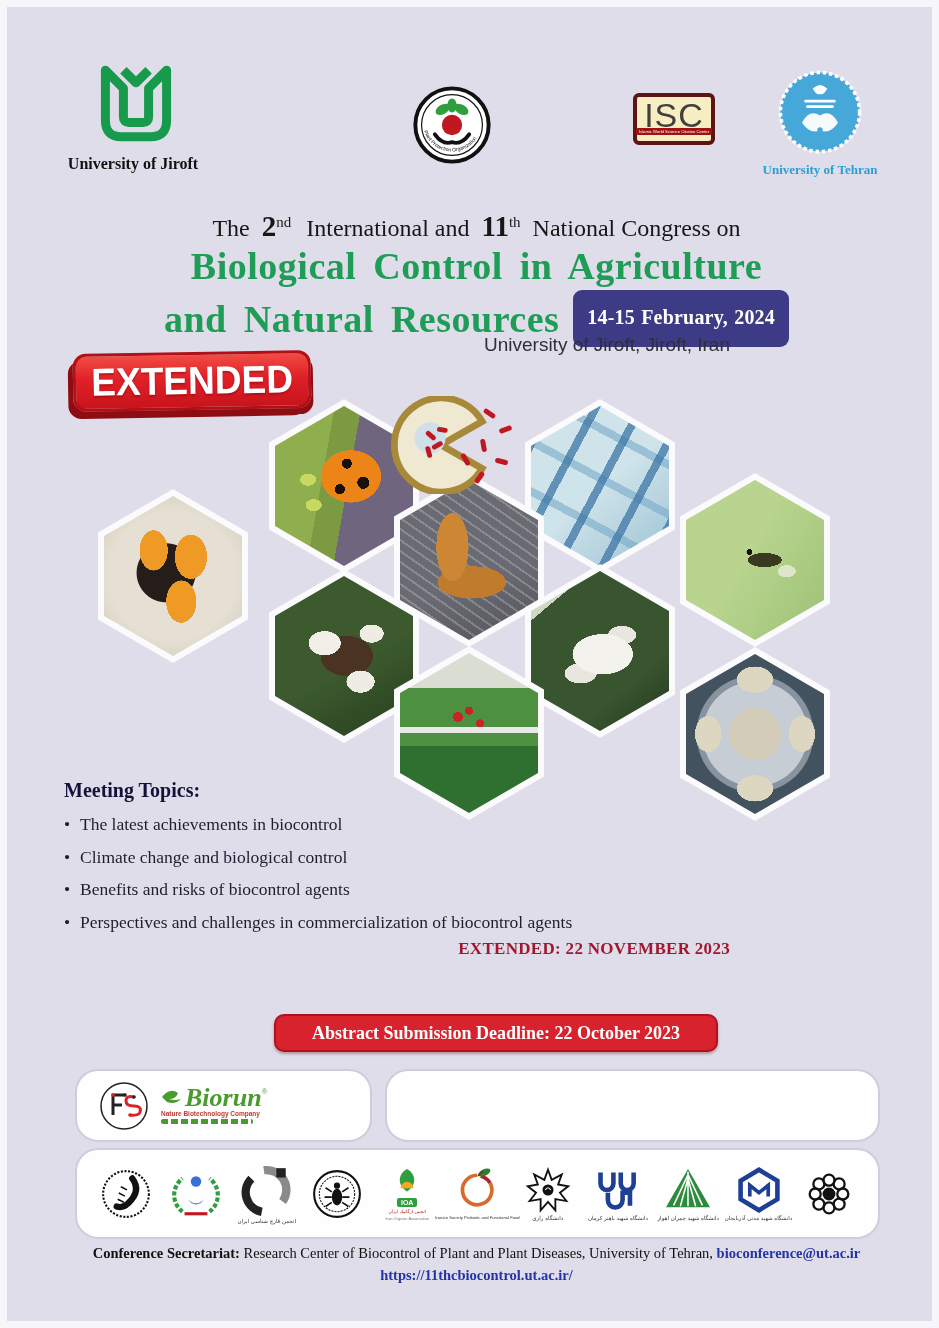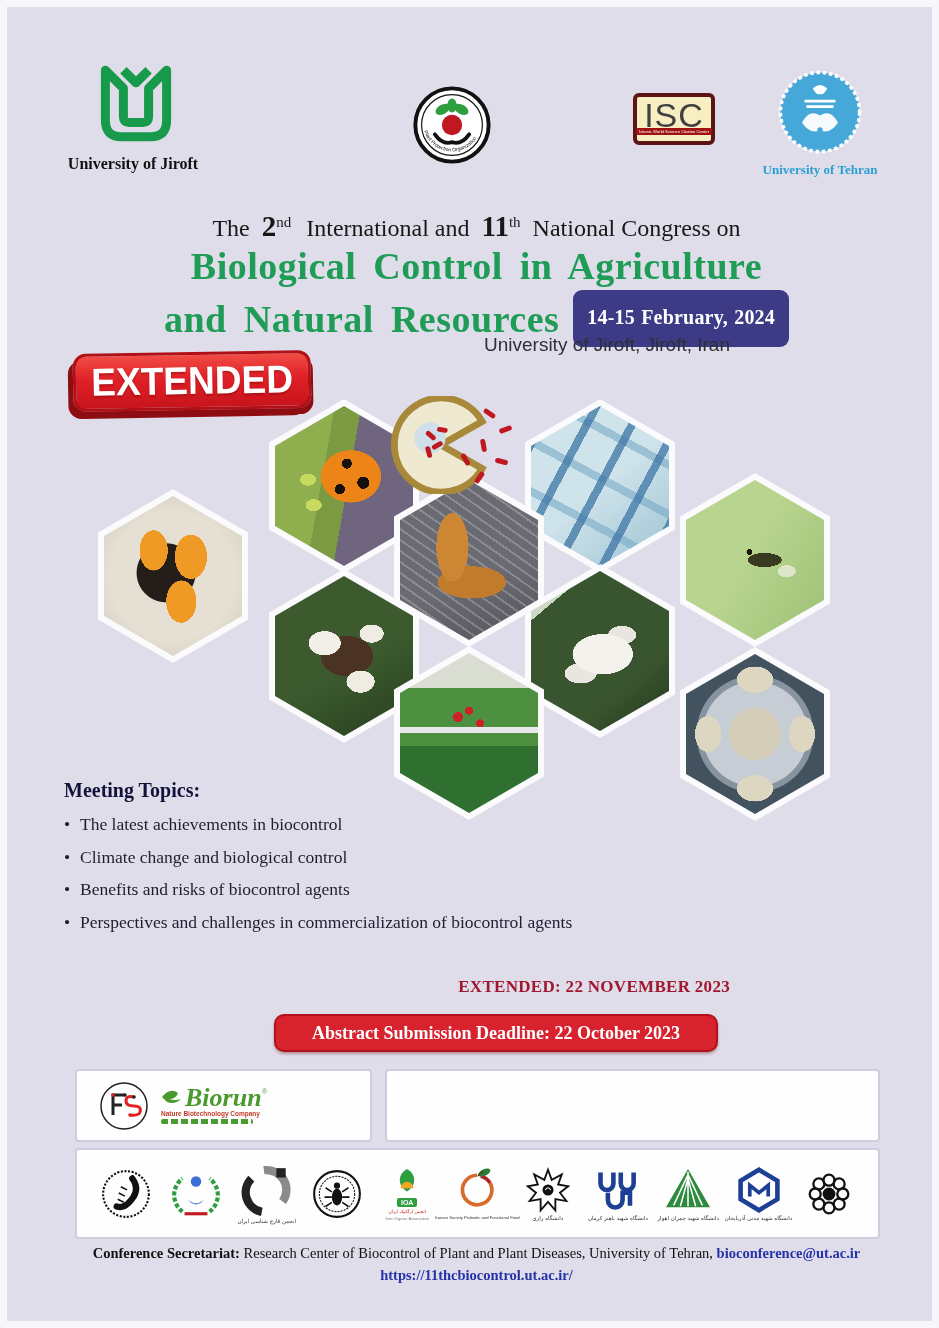--- a/index.html
+++ b/index.html
@@ -48,26 +48,26 @@
   .pacman{position:absolute;left:383px;top:389px;width:98px;height:98px;z-index:25;}
   .rod{position:absolute;width:13px;height:5px;border-radius:3px;background:#c01820;z-index:26;}
 
   
   .topics{position:absolute;left:57px;top:772px;width:680px;color:#1e1e30;}
   .topics h2{margin:0 0 12px;font-size:20px;color:#12123a;}
   .topic{font-size:17.5px;margin:0 0 11.5px;padding-left:16px;position:relative;}
   .topic::before{content:"•";position:absolute;left:0;top:0;}
 
   
-  .ext-note{position:absolute;right:202px;top:970px;font-weight:bold;font-size:17px;color:#a0172f;letter-spacing:.3px;}
+  .ext-note{position:absolute;right:202px;top:932px;font-weight:bold;font-size:17px;color:#a0172f;letter-spacing:.3px;}
   .abs-btn{position:absolute;left:267px;top:1007px;width:440px;height:34px;background:#d8232e;border:2px solid #b0121c;border-radius:10px;display:flex;align-items:center;justify-content:center;box-shadow:0 2px 3px rgba(100,10,10,.35);}
   .abs-btn span{color:#fff;font-weight:bold;font-size:18px;}
 
   
-  .sbox{position:absolute;background:#fefefe;border:2px solid #cfccdd;border-radius:4px;box-sizing:border-box;}
+  .sbox{position:absolute;background:#fefefe;border:2px solid #cfccdd;border-radius:23px;box-sizing:border-box;}
   .sbox1{left:68px;top:1062px;width:297px;height:73px;display:flex;align-items:center;padding-left:22px;gap:12px;}
   .sbox2{left:378px;top:1062px;width:495px;height:73px;}
   .sbox3{left:68px;top:1141px;width:805px;height:91px;display:flex;align-items:center;justify-content:space-around;padding:0 14px;}
   .biorun-name{font-style:italic;font-weight:bold;font-size:26px;color:#4a9b2e;font-family:"Liberation Serif",serif;line-height:22px;}
   .biorun-sub{font-family:"Liberation Sans",sans-serif;font-size:6.5px;font-weight:bold;color:#c03a2a;margin-top:1px;}
   .biorun-fa{height:5px;width:92px;margin-top:2px;background:repeating-linear-gradient(90deg,#4a9b2e 0 7px,transparent 7px 10px);border-radius:2px;}
   .plogo{display:flex;flex-direction:column;align-items:center;gap:2px;width:66px;}
   .plogo .cap{font-family:"DejaVu Sans",sans-serif;font-size:5.5px;color:#333;white-space:nowrap;}
   .ioa-bar{background:#2f9e3f;color:#fff;font-family:"Liberation Sans",sans-serif;font-weight:bold;font-size:7px;padding:0 4px;border-radius:2px;line-height:9px;}
   .ioa-fa{font-family:"DejaVu Sans",sans-serif;font-size:4.5px;color:#c02020;}

